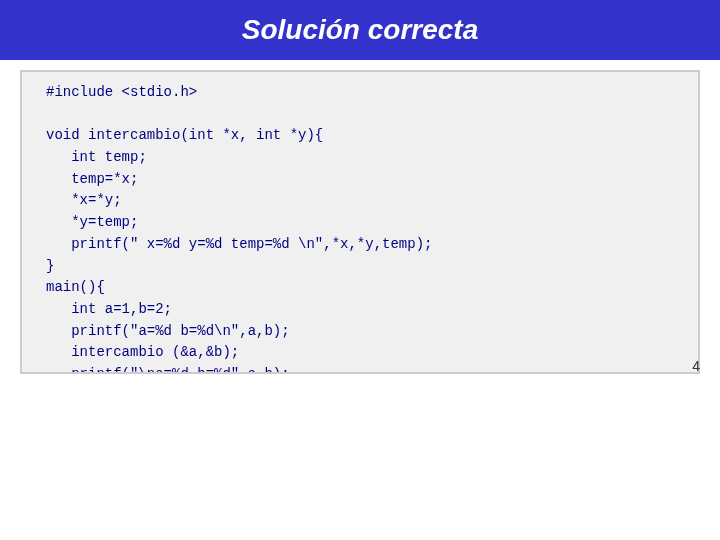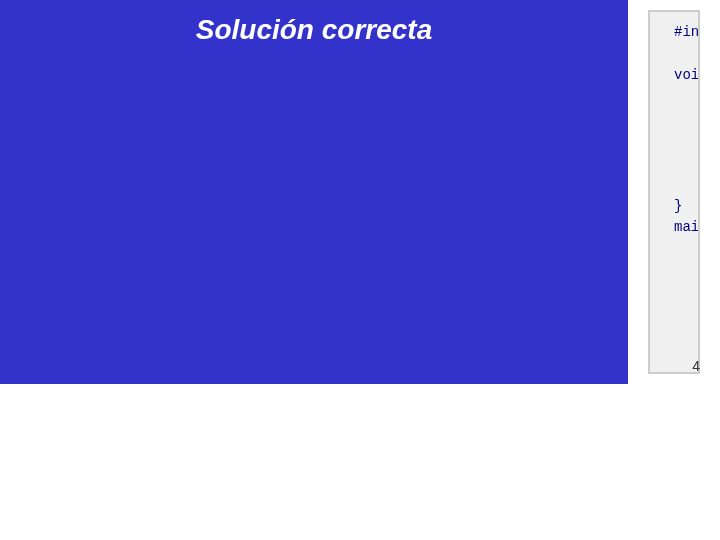--- a/index.html
+++ b/index.html
@@ -11,21 +11,21 @@
       font-family: Arial, sans-serif;
       overflow: hidden;
     }
 
     .slide-container {
       width: 720px;
       height: 384px;
       background: #ffffff;
       position: relative;
       display: flex;
-      flex-direction: row;
+      flex-direction: column;
     }
 
     .slide-header {
       background: #3333cc;
       width: 100%;
       padding: 14px 20px;
       text-align: center;
     }
 
     .slide-title {

